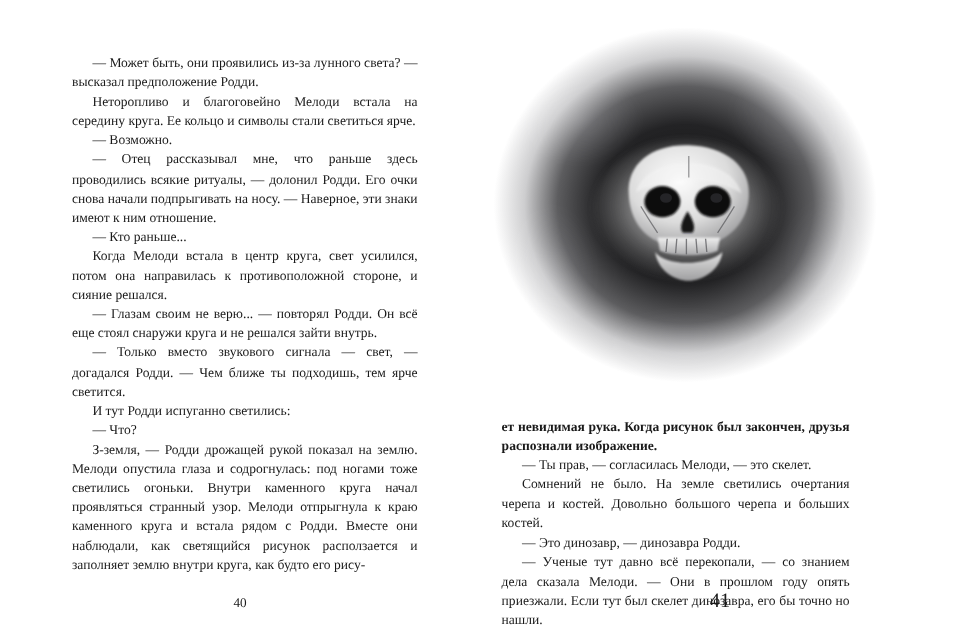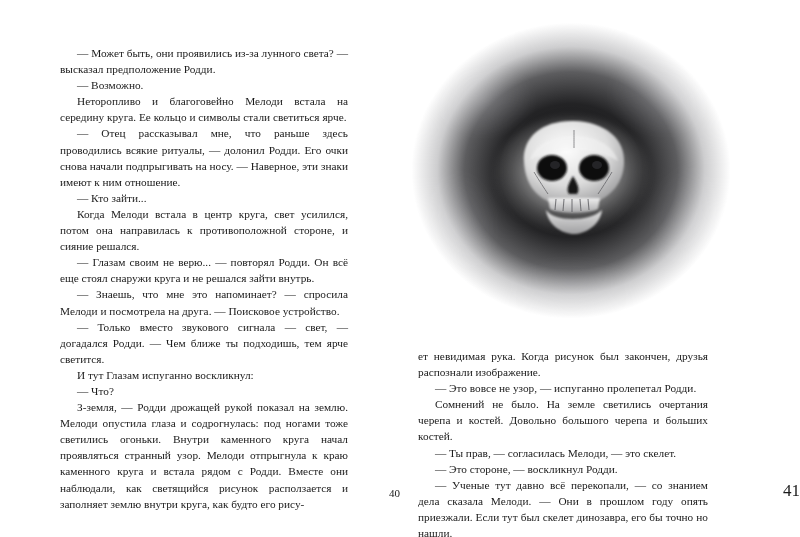--- a/index.html
+++ b/index.html
@@ -38,21 +38,21 @@
   }
   .right .page-body {
     left: 18px;
     top: 348px;
     width: 290px;
   }
   .page-body p {
     margin: 0;
     text-indent: 17px;
   }
-  .page-body p.noindent { text-indent: 0; }
+  .page-body p.noindent { text-indent: 0; font-weight: bold; }
 
   
   .illo {
     position: absolute;
     left: 6px;
     top: 18px;
     width: 330px;
     height: 318px;
   }
   .illo-halo {
@@ -74,39 +74,38 @@
       radial-gradient(ellipse 18% 26% at 14% 66%, rgba(100,100,108,0.22) 0%, rgba(255,255,255,0) 72%),
       radial-gradient(ellipse 18% 26% at 88% 64%, rgba(100,100,108,0.22) 0%, rgba(255,255,255,0) 72%);
     mix-blend-mode: screen;
     filter: blur(2px);
   }
   .illo-skull-wrap {
     position: absolute;
     left: 82px; top: 92px;
     width: 168px; height: 132px;
   }
-  .folio-wrap { position: absolute; left:0; right:0; bottom: 36px; text-align:right; }
+  .folio-wrap { position: absolute; left:0; right:0; bottom: 26px; text-align:center; }
 </style>
 </head>
 <body>
 
 <div class="spread">
 
   <div class="page left">
     <div class="page-body">
       <p>— Может быть, они проявились из-за лунного света? — высказал предположение Родди.</p>
+      <p>Неторопливо и благоговейно Мелоди встала на середину круга. Ее кольцо и символы стали светиться ярче.</p>
       <p>— Возможно.</p>
-      <p>Неторопливо и благоговейно Мелоди встала на середину круга. Ее кольцо и символы стали светиться ярче.</p>
       <p>— Отец рассказывал мне, что раньше здесь проводились всякие ритуалы, — долонил Родди. Его очки снова начали подпрыгивать на носу. — Наверное, эти знаки имеют к ним отношение.</p>
-      <p>— Кто зайти...</p>
+      <p>— Кто раньше...</p>
       <p>Когда Мелоди встала в центр круга, свет усилился, потом она направилась к противоположной стороне, и сияние решался.</p>
       <p>— Глазам своим не верю... — повторял Родди. Он всё еще стоял снаружи круга и не решался зайти внутрь.</p>
-      <p>— Знаешь, что мне это напоминает? — спросила Мелоди и посмотрела на друга. — Поисковое устройство.</p>
       <p>— Только вместо звукового сигнала — свет, — догадался Родди. — Чем ближе ты подходишь, тем ярче светится.</p>
-      <p>И тут Глазам испуганно воскликнул:</p>
+      <p>И тут Родди испуганно светились:</p>
       <p>— Что?</p>
       <p>З-земля, — Родди дрожащей рукой показал на землю. Мелоди опустила глаза и содрогнулась: под ногами тоже светились огоньки. Внутри каменного круга начал проявляться странный узор. Мелоди отпрыгнула к краю каменного круга и встала рядом с Родди. Вместе они наблюдали, как светящийся рисунок расползается и заполняет землю внутри круга, как будто его рису-</p>
     </div>
     <div class="folio-wrap">
       <span class="folio-num" style="font-size:11px;">40</span>
     </div>
   </div>
 
   <div class="page right">
 
@@ -167,24 +166,23 @@
             <path d="M46 62 C52 72 56 78 60 84"></path>
             <path d="M124 62 C118 72 114 78 110 84"></path>
             <path d="M86 20 C86 28 86 32 86 38"></path>
           </g>
         </svg>
       </div>
     </div>
 
     <div class="page-body">
       <p class="noindent">ет невидимая рука. Когда рисунок был закончен, друзья распознали изображение.</p>
-      <p>— Это вовсе не узор, — испуганно пролепетал Родди.</p>
+      <p>— Ты прав, — согласилась Мелоди, — это скелет.</p>
       <p>Сомнений не было. На земле светились очертания черепа и костей. Довольно большого черепа и больших костей.</p>
-      <p>— Ты прав, — согласилась Мелоди, — это скелет.</p>
-      <p>— Это стороне, — воскликнул Родди.</p>
+      <p>— Это динозавр, — динозавра Родди.</p>
       <p>— Ученые тут давно всё перекопали, — со знанием дела сказала Мелоди. — Они в прошлом году опять приезжали. Если тут был скелет динозавра, его бы точно но нашли.</p>
     </div>
 
     <div class="folio-wrap">
       <span class="folio-num" style="font-size:17px;">41</span>
     </div>
   </div>
 
 </div>
 

